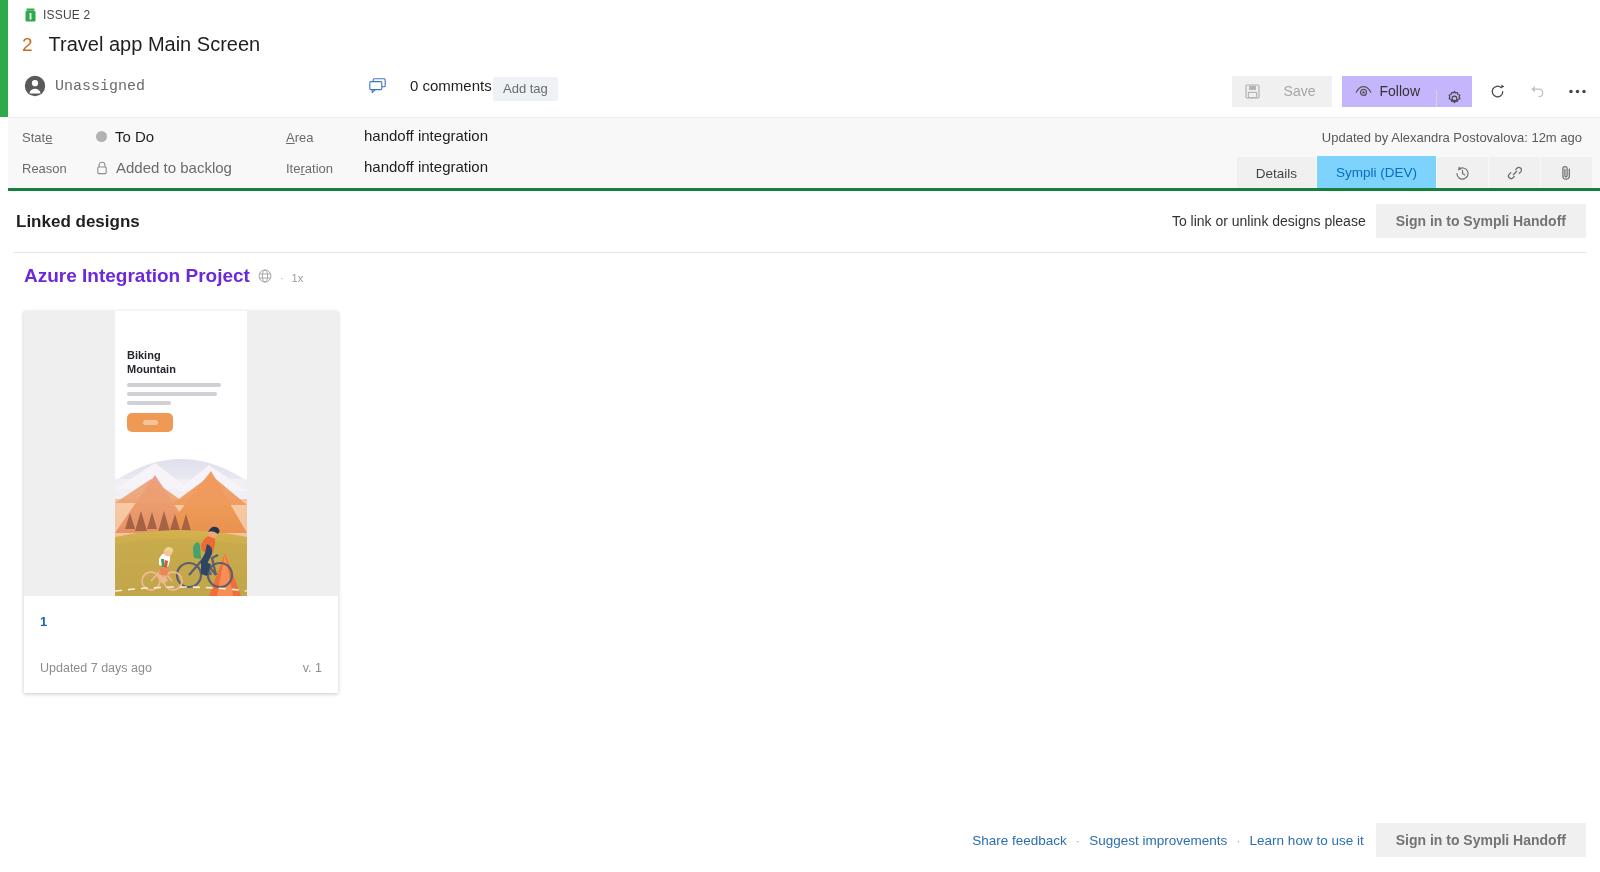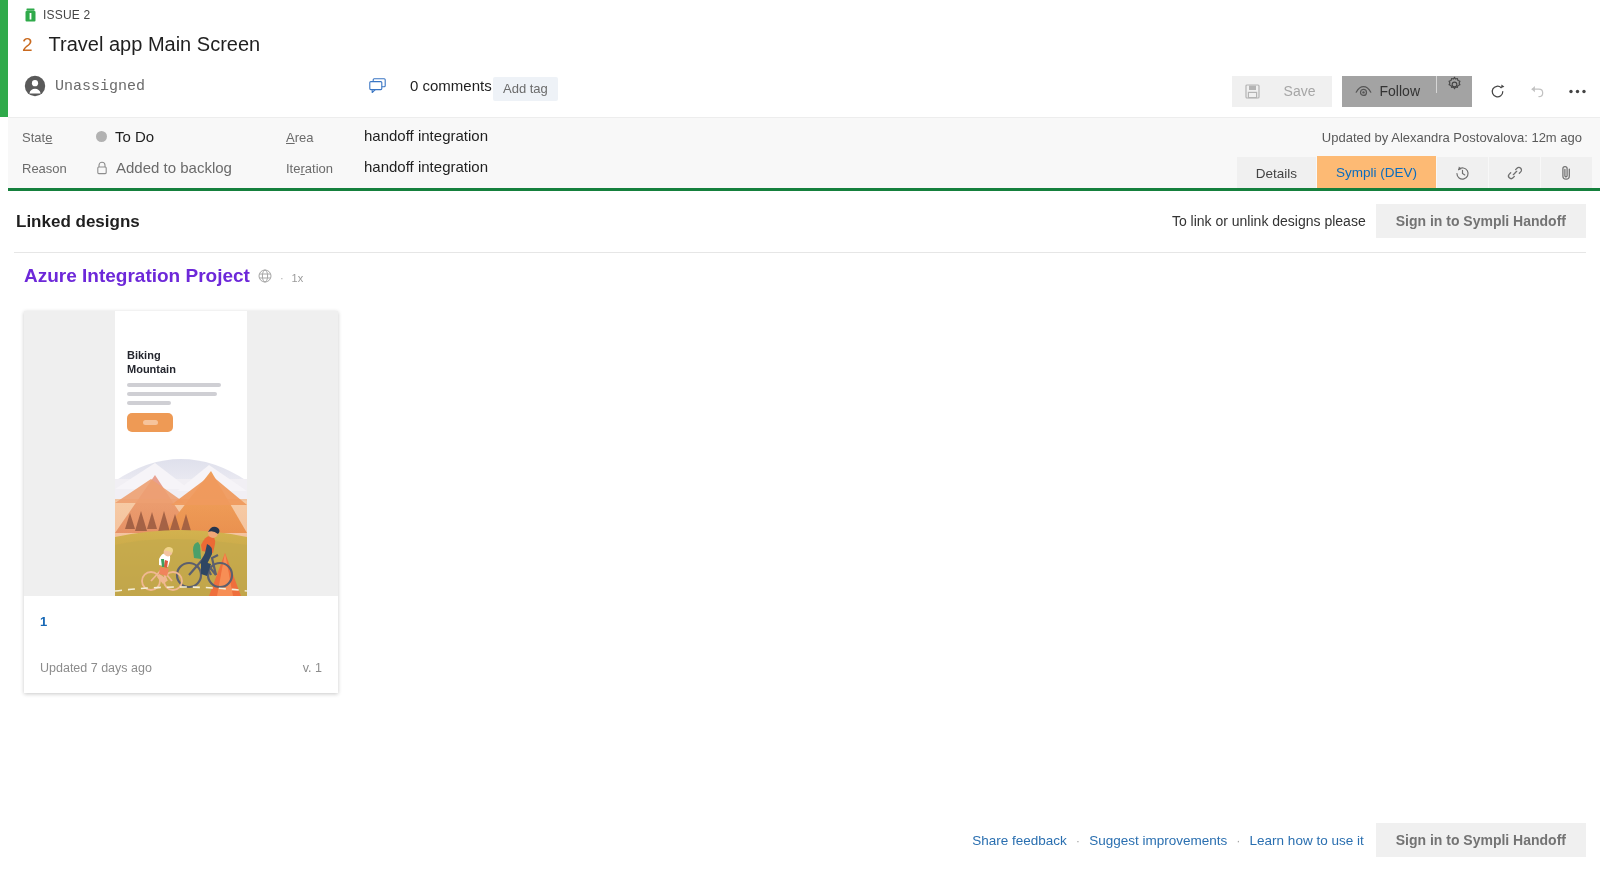--- a/index.html
+++ b/index.html
@@ -52,21 +52,21 @@
     cursor: pointer; user-select: none;
   }
 
   
   .toolbar { position: absolute; right: 8px; top: 76px; display: flex; align-items: center; gap: 10px; }
   .btn-save {
     display: flex; align-items: center; gap: 24px;
     background: #f0f0f0; color: #a6a6a6;
     font-size: 14px; padding: 7px 16px 8px 13px; cursor: default;
   }
-  .btn-group { display: flex; align-items: flex-start; background: #a3a3a3; }
+  .btn-group { display: flex; align-items: flex-end; background: #c4b5fd; }
   .btn-follow {
     display: flex; align-items: center; gap: 8px;
     color: #333; font-size: 14px; padding: 7px 16px 8px 13px; cursor: pointer;
   }
   .btn-gear {
     display: flex; align-items: center; justify-content:center;
     width: 36px; border-left: 1px solid #d6d6d6; cursor: pointer;
   }
   .icon-btn {
     width: 30px; height: 30px; display:flex; align-items:center; justify-content:center;
@@ -93,21 +93,21 @@
   }
 
   
   .tabs { position: absolute; right: 8px; top: 38px; display: flex; align-items: flex-end; }
   .tab {
     background: #f0f0f0; border: 1px solid transparent; border-bottom: none;
     padding: 0 18px; height: 31px; line-height: 31px;
     font-size: 13.5px; color: #444; cursor: pointer; position: relative;
   }
   .tab + .tab { margin-left: 1px; }
-  .tab.active { background: #fdba74; color: #0a6cbf; height: 32px; line-height: 32px; }
+  .tab.active { background: #7dd3fc; color: #0a6cbf; height: 32px; line-height: 32px; }
   .tab.icon-tab { padding: 0; width: 51px; display:flex; align-items:center; justify-content:center; }
 
   
   .section-head { position: absolute; left: 0; top: 194px; width: 100%; height: 58px; background:#fff; }
   .section-title { position: absolute; left: 16px; top: 18px; font-size: 17px; font-weight: bold; color: #1f1f1f; }
   .signin-row { position: absolute; right: 14px; top: 10px; display: flex; align-items: center; gap: 10px; }
   .signin-hint { font-size: 14px; color: #333; }
   .btn-signin {
     background: #f0f0f0; color: #737373; font-weight: bold; font-size: 14px;
     padding: 9px 20px; cursor: pointer; white-space: nowrap;

